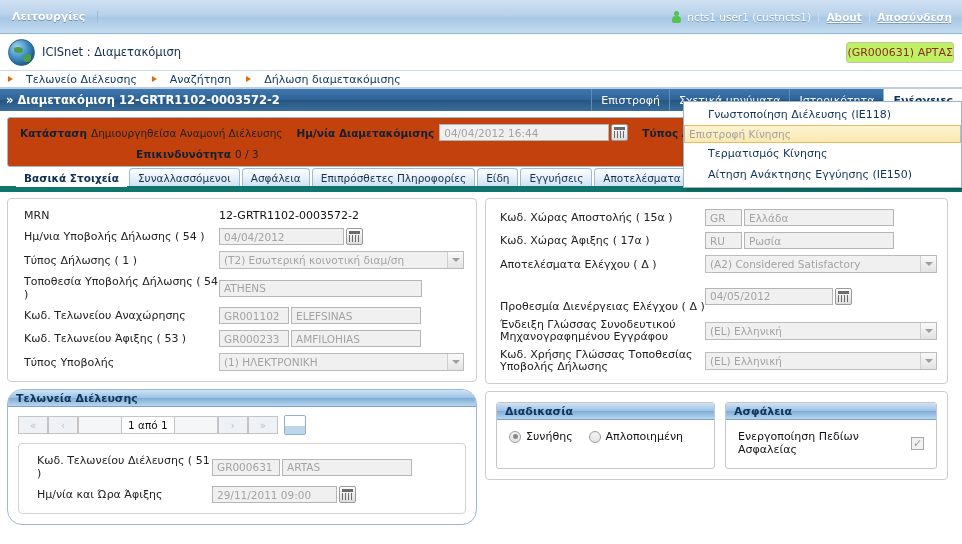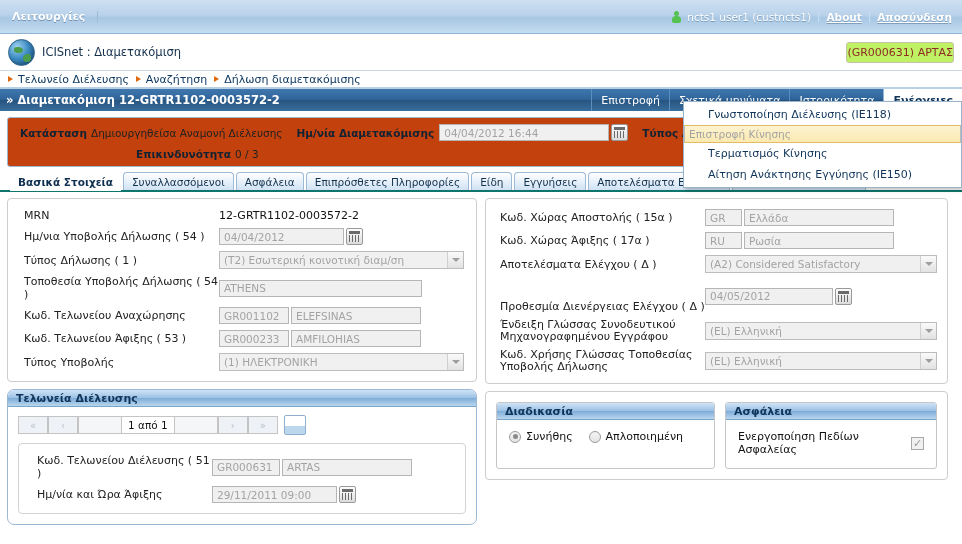--- a/index.html
+++ b/index.html
@@ -88,21 +88,21 @@
     border-radius:3px;
   }
 
   
   .breadcrumb {
     height: 18px;
     background: #ffffff;
     display:flex; align-items:center;
     padding-left: 4px;
     border-bottom: 2px solid #b9cfe3;
-    gap: 3px;
+    gap: 11px;
   }
   .crumb { color:#103a63; font-size:11px; cursor:pointer; }
   .crumb-arrow {
     width:0;height:0;border-left:5px solid #e06a10;
     border-top:3.5px solid transparent;border-bottom:3.5px solid transparent;
     margin:0 2px 0 4px;
   }
 
   
   .actionbar {
@@ -183,22 +183,22 @@
   }
   .cal::after{
     content:''; position:absolute; left:2px; top:6px; right:2px; bottom:2px;
     background:
       repeating-linear-gradient(to right,#6b6b6b 0 1px, transparent 1px 3px);
   }
 
   
   .tabs {
     display:flex; align-items:flex-end; gap:2px;
-    padding-left:10px; height:21px;
-    border-bottom:2px solid #0f766e;
+    padding-left:16px; height:21px;
+    border-bottom:6px solid #0f766e;
     position:relative;
   }
   .tab {
     background: linear-gradient(to bottom,#ffffff 0%,#e3eef9 60%,#cfe2f3 100%);
     border:1px solid #9cb9d6; border-bottom:none;
     border-radius:4px 4px 0 0;
     padding: 2px 8px 2px 8px;
     font-size:10.5px; color:#14334f;
     height:18px; line-height:14px;
     cursor:pointer;
@@ -240,21 +240,21 @@
     display:flex; align-items:center; justify-content:center;
   }
   .sel .arrow::after{
     content:''; width:0;height:0;
     border-left:4px solid transparent;border-right:4px solid transparent;
     border-top:4px solid #9e9e9e;
   }
 
   
   .panel {
-    border:1px solid #9bb8d4; border-radius:7px;
+    border:1px solid #9bb8d4; border-radius:15px;
     background:#ffffff; overflow:hidden;
   }
   .panel-head {
     background: linear-gradient(to bottom,#cfe3f6 0%,#9dc2e4 48%,#7fadd8 52%,#b9d6ee 100%);
     border-bottom:1px solid #7ba4c9;
     color:#10355a; font-weight:bold; font-size:11px;
     padding:3px 8px; height:17px; line-height:11px;
   }
   .panel-body { padding:8px 10px 10px 10px; }
 

